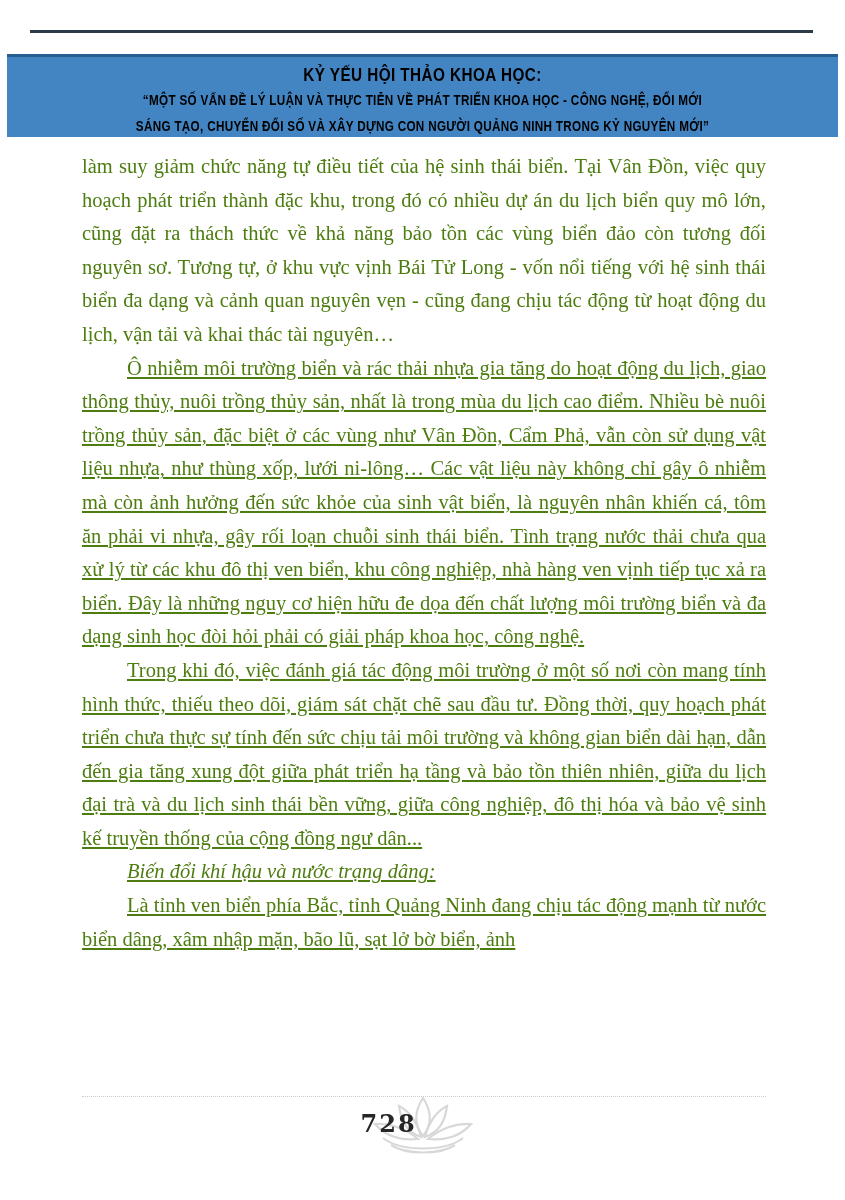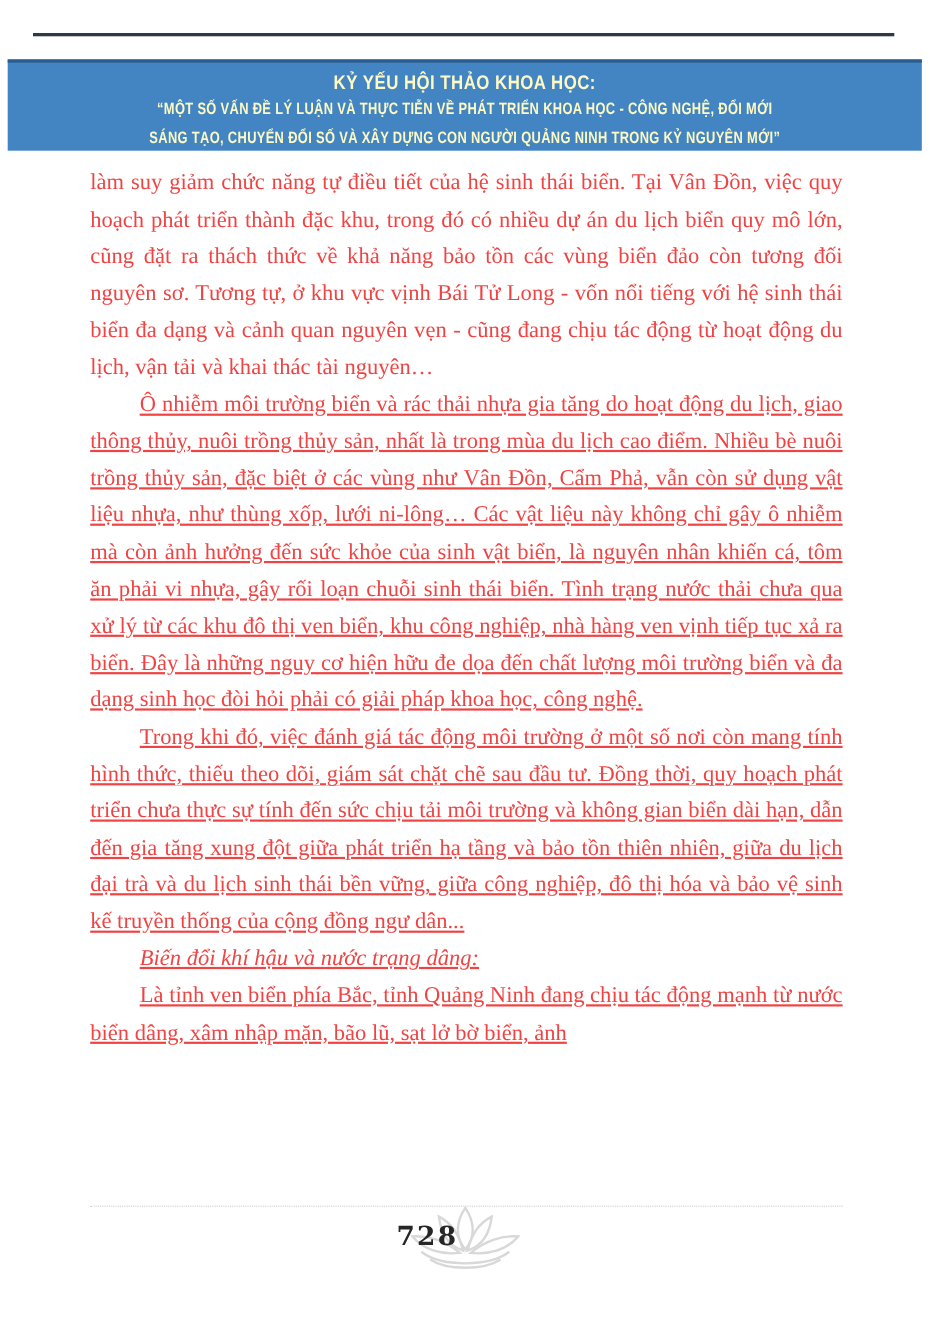--- a/index.html
+++ b/index.html
@@ -20,21 +20,21 @@
   }
 
   
   .banner {
     position: absolute;
     left: 7px; right: 7px; top: 54px;
     height: 83px;
     box-sizing: border-box;
     border-top: 3px solid #2a5d8f;
     text-align: center;
-    color: #fef9c3;
+    color: #000000;
     font-family: "Liberation Sans", sans-serif;
     font-weight: bold;
     padding-top: 7px;
   }
   .banner-line1 {
     font-size: 18px; line-height: 23px;
     white-space: nowrap;
     transform: scaleX(0.85);
     transform-origin: center;
     letter-spacing: 0.5px;
@@ -47,21 +47,21 @@
     letter-spacing: 0.4px;
   }
 
   
   .page-body {
     position: absolute;
     left: 82px; top: 150px;
     width: 684px;
     font-size: 20.5px;
     line-height: 33.6px;
-    color: #ef4444;
+    color: #4d7c0f;
     text-align: justify;
   }
   .page-body p { margin: 0; }
   .page-body p.indent { text-indent: 45px; text-decoration: underline; }
   .page-body p.italic { font-style: italic; }
 
   
   .footer-dotted {
     position: absolute;
     left: 82px; top: 1096px;

